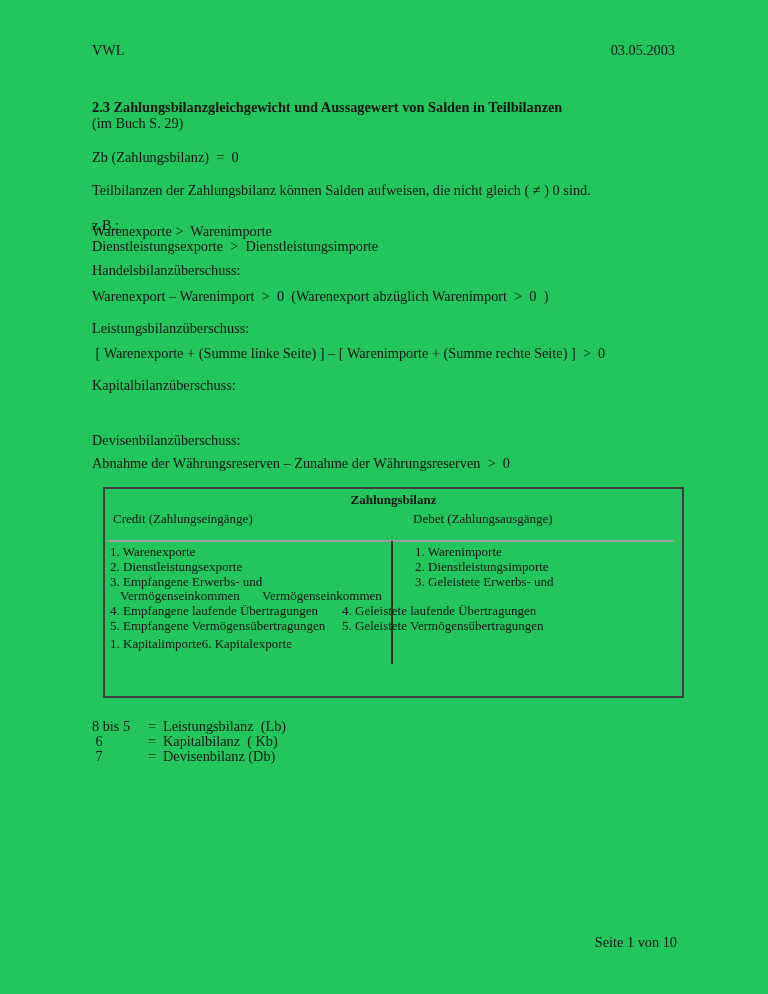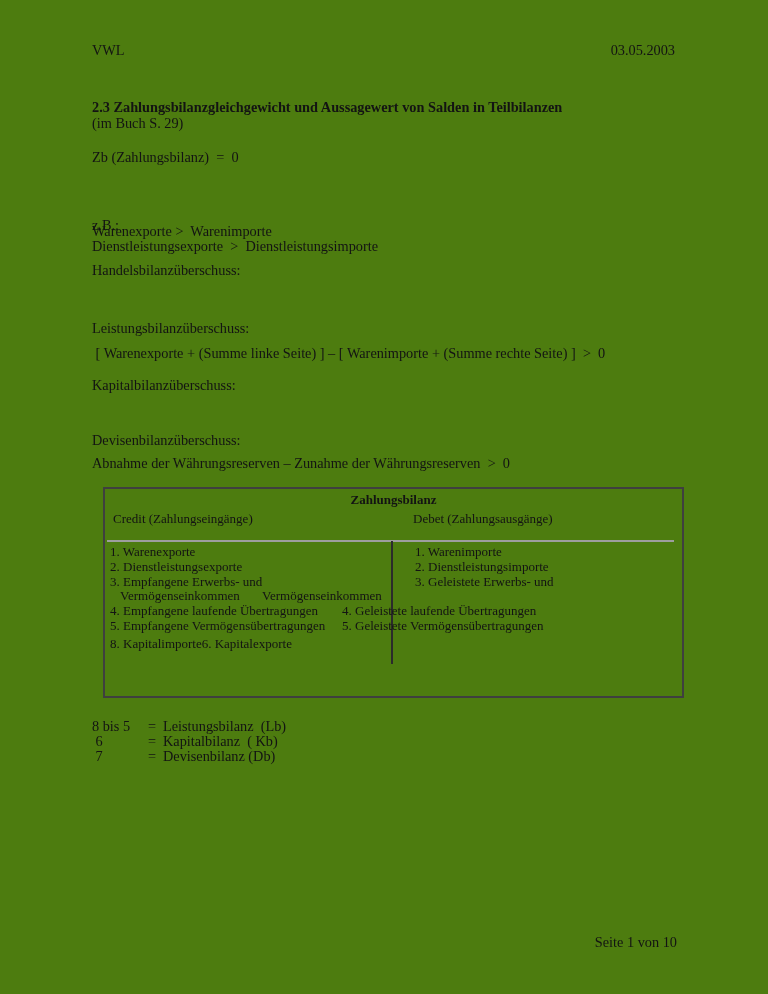--- a/index.html
+++ b/index.html
@@ -1,19 +1,19 @@
 <!DOCTYPE html>
 <html><head>
 <meta charset="utf-8">
 <style>
   html,body { margin:0; padding:0; background:#ffffff; }
   .page {
     position:relative;
     width:768px; height:994px;
-    background:#4d7c0f;
+    background:#22c55e;
     font-family:"Liberation Serif", serif;
     font-size:14.3px;
     color:#131313;
     overflow:hidden;
   }
   .abs { position:absolute; white-space:pre; line-height:1.15; }
 
   
   .hdr-left  { top:42px;  left:92px; }
   .hdr-right { top:42px;  right:93px; }
@@ -74,44 +74,46 @@
 
 <div class="page">
 
   <div class="abs hdr-left">VWL</div>
   <div class="abs hdr-right">03.05.2003</div>
 
   <div class="abs title">2.3 Zahlungsbilanzgleichgewicht und Aussagewert von Salden in Teilbilanzen</div>
   <div class="abs subtitle">(im Buch S. 29)</div>
 
   <div class="abs p-zb">Zb (Zahlungsbilanz)  =  0</div>
+  <div class="abs p-teil">Teilbilanzen der Zahlungsbilanz können Salden aufweisen, die nicht gleich ( ≠ ) 0 sind.</div>
   <div class="abs p-zbsp">z.B.:</div>
   <div class="abs p-waren">Warenexporte &gt;  Warenimporte</div>
   <div class="abs p-dienst">Dienstleistungsexporte  &gt;  Dienstleistungsimporte</div>
   <div class="abs p-hlabel">Handelsbilanzüberschuss:</div>
+  <div class="abs p-hform">Warenexport – Warenimport  &gt;  0  (Warenexport abzüglich Warenimport  &gt;  0  )</div>
   <div class="abs p-llabel">Leistungsbilanzüberschuss:</div>
   <div class="abs p-lform"> [ Warenexporte + (Summe linke Seite) ] – [ Warenimporte + (Summe rechte Seite) ]  &gt;  0</div>
   <div class="abs p-klabel">Kapitalbilanzüberschuss:</div>
   <div class="abs p-dlabel">Devisenbilanzüberschuss:</div>
   <div class="abs p-dform">Abnahme der Währungsreserven – Zunahme der Währungsreserven  &gt;  0</div>
 
   <div class="pbtable">
     <div class="tbl-title">Zahlungsbilanz</div>
     <div class="abs tbl-credit">Credit (Zahlungseingänge)</div>
     <div class="abs tbl-debet">Debet (Zahlungsausgänge)</div>
     <div class="tbl-rule"></div>
     <div class="tbl-divider"></div>
 
     <div class="trow trow-0"><span class="tl">1. Warenexporte</span><span class="tr">1. Warenimporte</span></div>
     <div class="trow trow-1"><span class="tl">2. Dienstleistungsexporte</span><span class="tr">2. Dienstleistungsimporte</span></div>
     <div class="trow trow-2"><span class="tl">3. Empfangene Erwerbs- und</span><span class="tr">3. Geleistete Erwerbs- und</span></div>
     <div class="trow trow-3"><span class="tl">Vermögenseinkommen</span><span class="tr">Vermögenseinkommen</span></div>
     <div class="trow trow-4"><span class="tl">4. Empfangene laufende Übertragungen</span><span class="tr">4. Geleistete laufende Übertragungen</span></div>
     <div class="trow trow-5"><span class="tl">5. Empfangene Vermögensübertragungen</span><span class="tr">5. Geleistete Vermögensübertragungen</span></div>
-    <div class="trow trow-6"><span class="tl">8. Kapitalimporte</span><span class="tr">6. Kapitalexporte</span></div>
+    <div class="trow trow-6"><span class="tl">1. Kapitalimporte</span><span class="tr">6. Kapitalexporte</span></div>
   </div>
 
   <div class="legend lg-0"><span class="lg-num">8 bis 5</span><span class="lg-eq">=</span><span class="lg-label">Leistungsbilanz  (Lb)</span></div>
   <div class="legend lg-1"><span class="lg-num"> 6</span><span class="lg-eq">=</span><span class="lg-label">Kapitalbilanz  ( Kb)</span></div>
   <div class="legend lg-2"><span class="lg-num"> 7</span><span class="lg-eq">=</span><span class="lg-label">Devisenbilanz (Db)</span></div>
 
   <div class="abs footer">Seite 1 von 10</div>
 
 </div>
 

